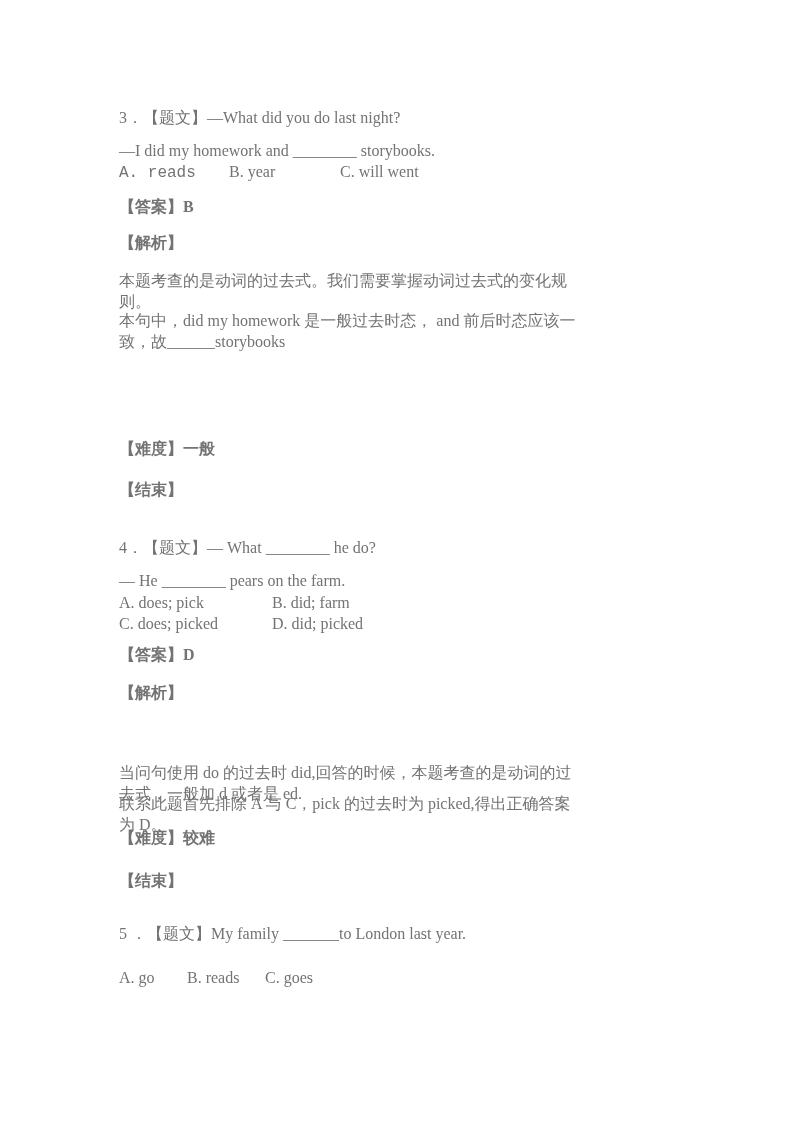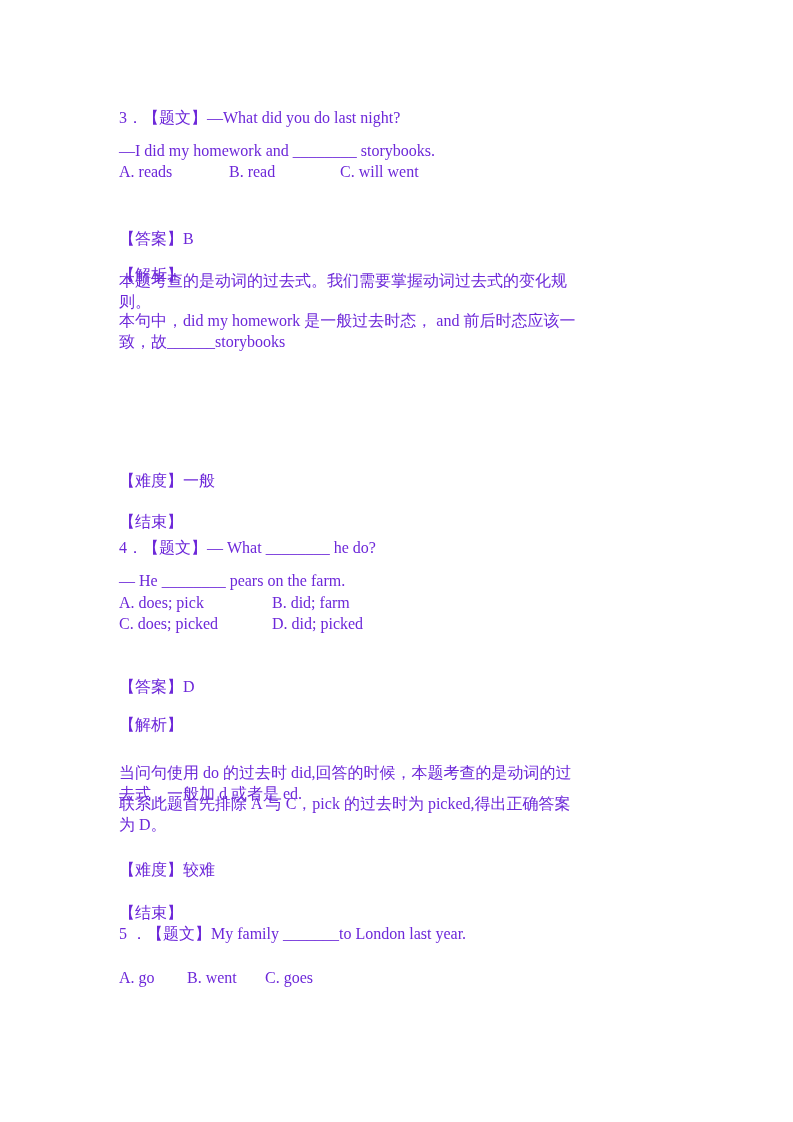--- a/index.html
+++ b/index.html
@@ -7,60 +7,60 @@
     padding: 0;
     background: #ffffff;
   }
   .page {
     position: relative;
     width: 667px;
     height: 1122px;
     background: #ffffff;
     font-family: "Liberation Serif", "DejaVu Serif", serif;
     font-size: 16px;
-    color: #6d28d9;
+    color: #737373;
     overflow: hidden;
   }
   .line {
     position: absolute;
     left: 119px;
     right: 90px;
     line-height: 21px;
     white-space: pre-wrap;
   }
-  .bold { font-weight: normal; margin-top: 32px; }
+  .bold { font-weight: bold; }
   
-  .c3a { display: inline-block; width: 110px; }
+  .c3a { display: inline-block; width: 110px; font-family: Liberation Mono, monospace; }
   .c3b { display: inline-block; width: 111px; }
   .c4  { display: inline-block; width: 153px; }
   .c5a { display: inline-block; width: 68px; }
   .c5b { display: inline-block; width: 78px; }
 </style>
 </head>
 <body>
 
 <div class="page">
 
   <div class="line" style="top:107px">3．【题文】—What did you do last night?</div>
   <div class="line" style="top:140px">—I did my homework and ________ storybooks.</div>
-  <div class="line" style="top:161px"><span class="c3a">A. reads</span><span class="c3b">B. read</span><span>C. will went</span></div>
+  <div class="line" style="top:161px"><span class="c3a">A. reads</span><span class="c3b">B. year</span><span>C. will went</span></div>
   <div class="line bold" style="top:196px">【答案】B</div>
   <div class="line bold" style="top:232px">【解析】</div>
   <div class="line" style="top:270px">本题考查的是动词的过去式。我们需要掌握动词过去式的变化规则。</div>
   <div class="line" style="top:310px">本句中，did my homework 是一般过去时态， and 前后时态应该一致，故______storybooks</div>
   <div class="line bold" style="top:438px">【难度】一般</div>
   <div class="line bold" style="top:479px">【结束】</div>
 
   <div class="line" style="top:537px">4．【题文】— What ________ he do?</div>
   <div class="line" style="top:570px">— He ________ pears on the farm.</div>
   <div class="line" style="top:592px"><span class="c4">A. does; pick</span><span>B. did; farm</span></div>
   <div class="line bold" style="top:644px">【答案】D</div>
   <div class="line" style="top:613px"><span class="c4">C. does; picked</span><span>D. did; picked</span></div>
   <div class="line bold" style="top:682px">【解析】</div>
   <div class="line" style="top:762px">当问句使用 do 的过去时 did,回答的时候，本题考查的是动词的过去式，一般加 d 或者是 ed.</div>
   <div class="line bold" style="top:827px">【难度】较难</div>
   <div class="line" style="top:793px">联系此题首先排除 A 与 C，pick 的过去时为 picked,得出正确答案为 D。</div>
   <div class="line bold" style="top:870px">【结束】</div>
 
   <div class="line" style="top:923px">5 ．【题文】My family _______to London last year.</div>
-  <div class="line" style="top:967px"><span class="c5a">A. go</span><span class="c5b">B. went</span><span>C. goes</span></div>
+  <div class="line" style="top:967px"><span class="c5a">A. go</span><span class="c5b">B. reads</span><span>C. goes</span></div>
 
 </div>
 
 </body></html>

